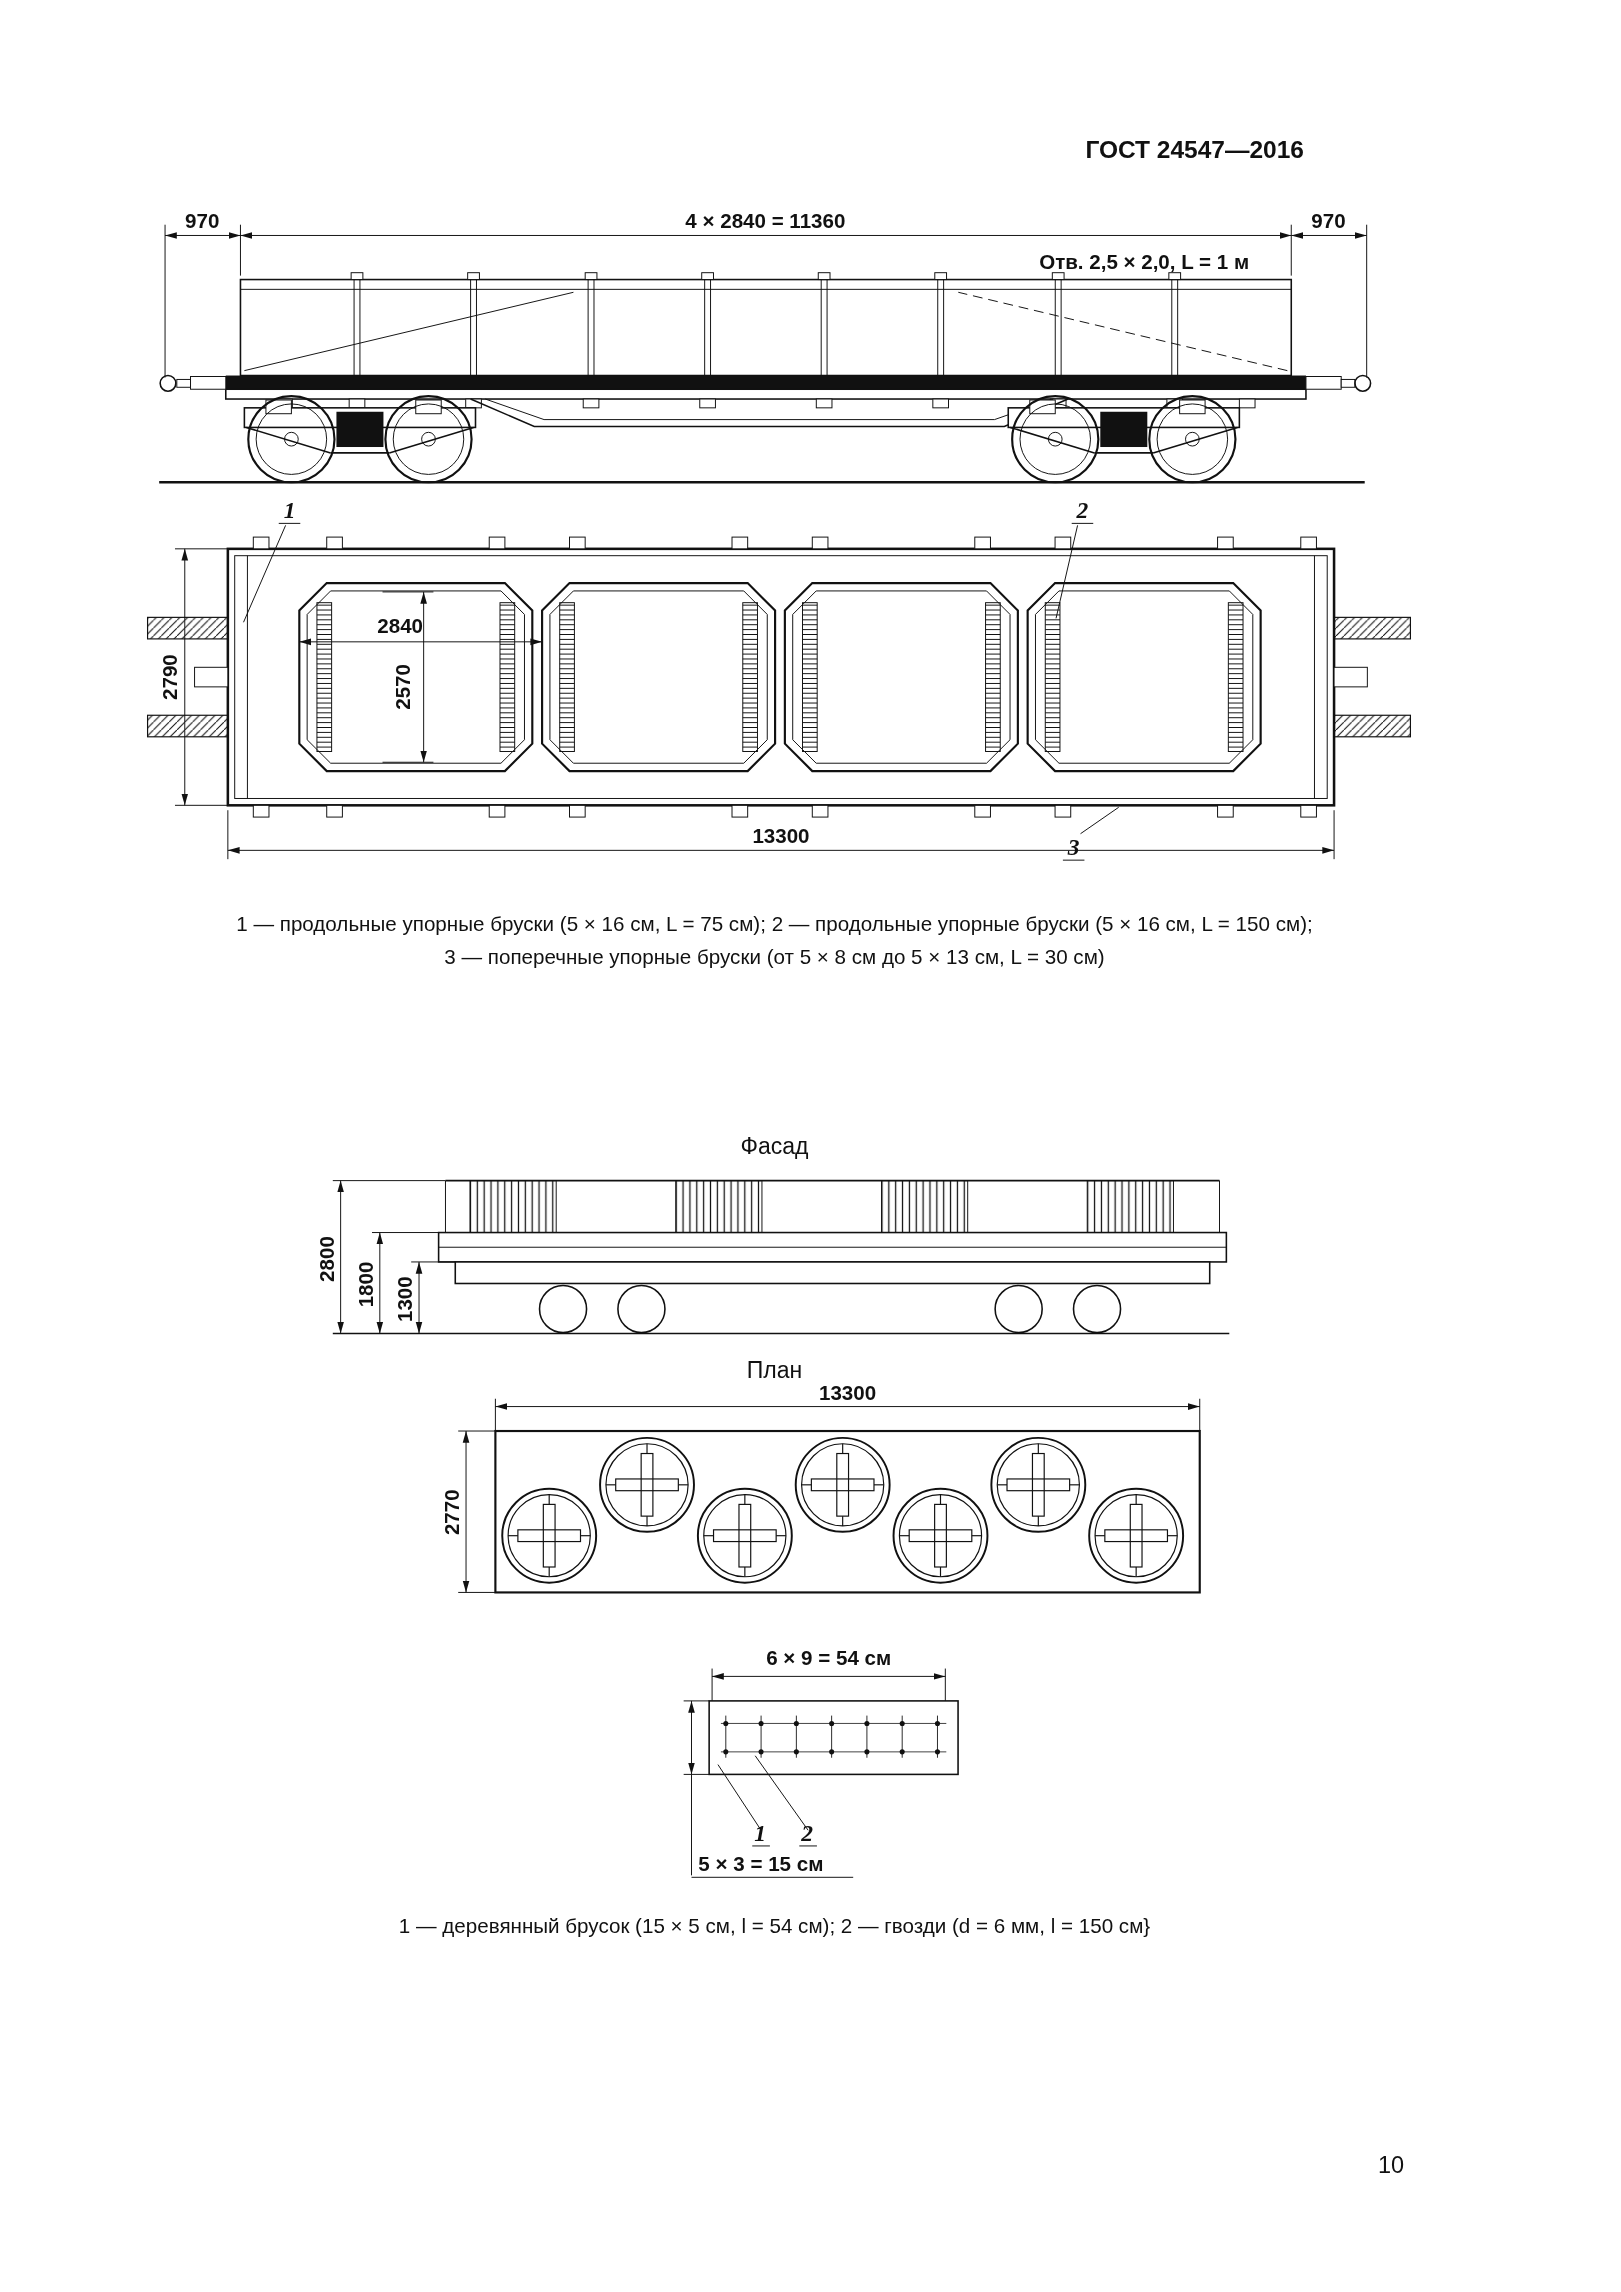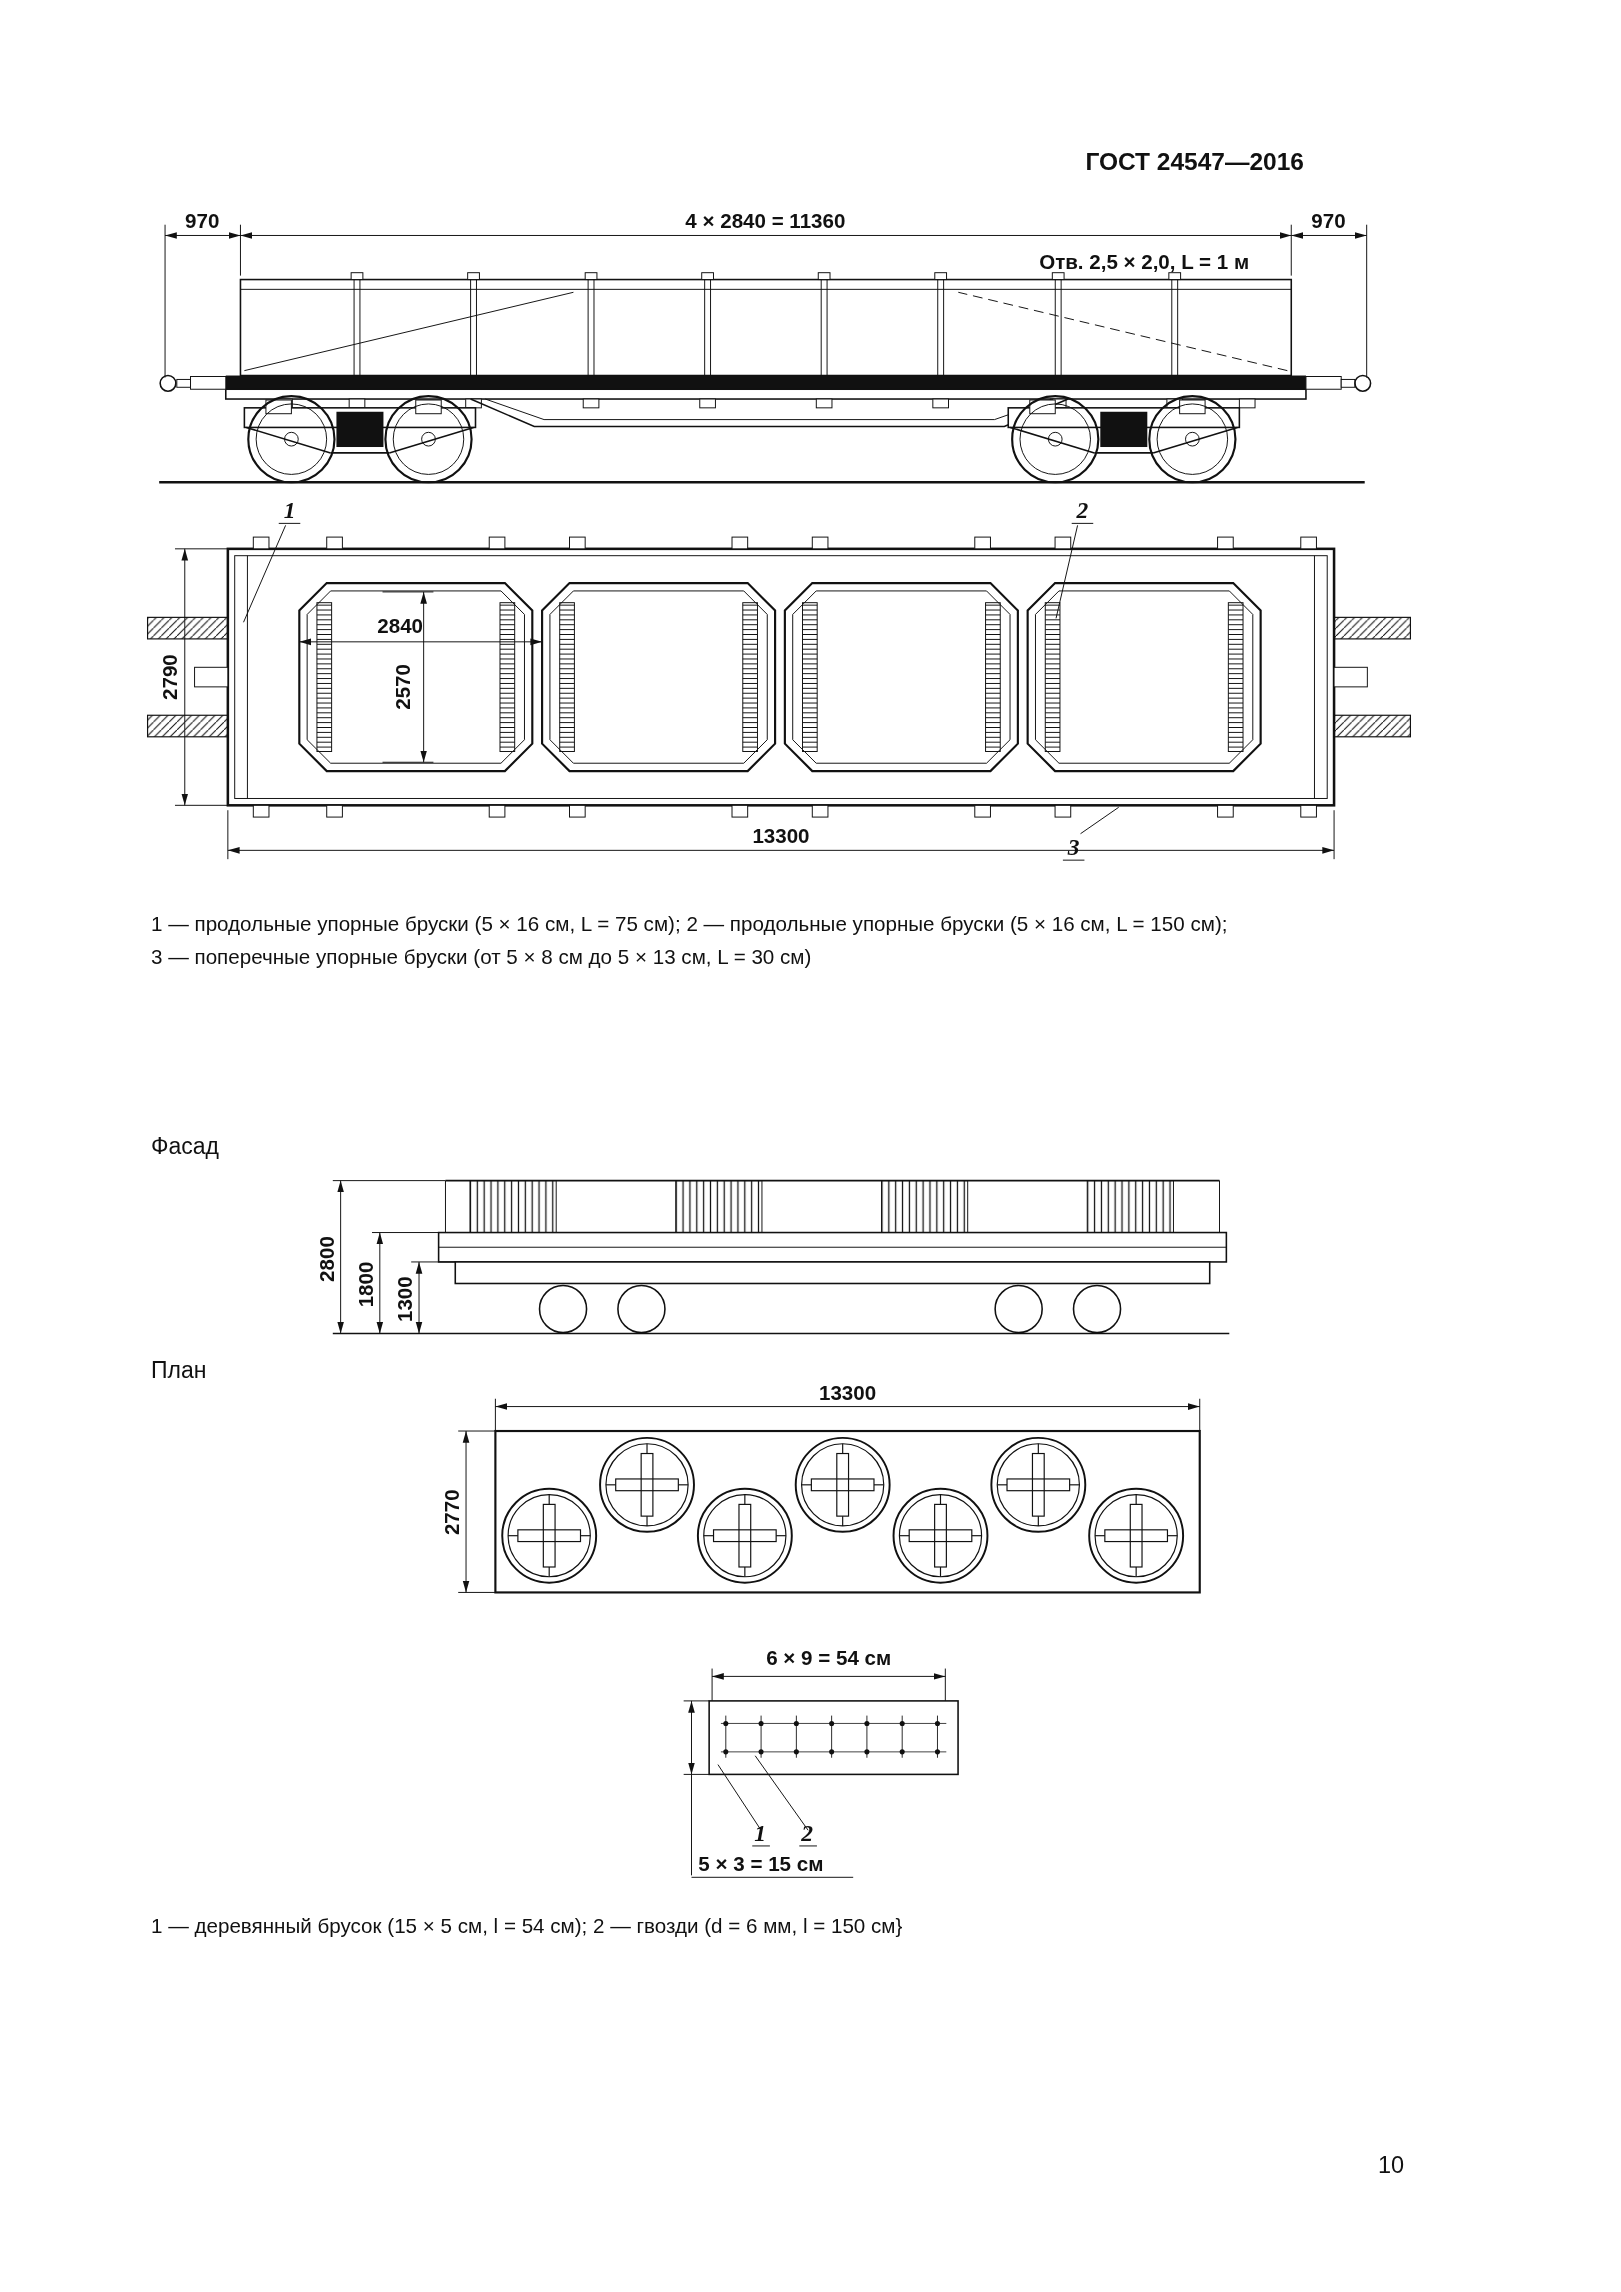--- a/index.html
+++ b/index.html
@@ -1,20 +1,20 @@
 <!DOCTYPE html>
 <html><head>
 <meta charset="utf-8">
 <style>
   *{margin:0;padding:0;box-sizing:border-box}
   html,body{background:#fff}
   body{width:1621px;height:2293px;position:relative;font-family:"Liberation Sans",sans-serif;color:#111}
   .abs{position:absolute}
-  .header{left:0;top:148px;width:1304px;text-align:right;font-size:24.5px;font-weight:bold}
-  .centerband{left:151px;width:1235px;}
+  .header{left:0;top:136px;width:1304px;text-align:right;font-size:24.5px;font-weight:bold}
+  .centerband{left:157px;width:1235px;text-align:center}
   .legend{font-size:20.6px;line-height:33px}
   .caption{font-size:22.5px}
   .subtitle{font-size:23px}
   .page-number{left:1378px;top:2152px;font-size:23.5px}
   svg{position:absolute;overflow:visible}
   .s1{stroke:#111;stroke-width:1;fill:none}
   .s15{stroke:#111;stroke-width:1.6;fill:none}
   .s2{stroke:#111;stroke-width:2.2;fill:none}
   .s25{stroke:#111;stroke-width:2.6;fill:none}
   .dim{stroke:#111;stroke-width:1;fill:none}

